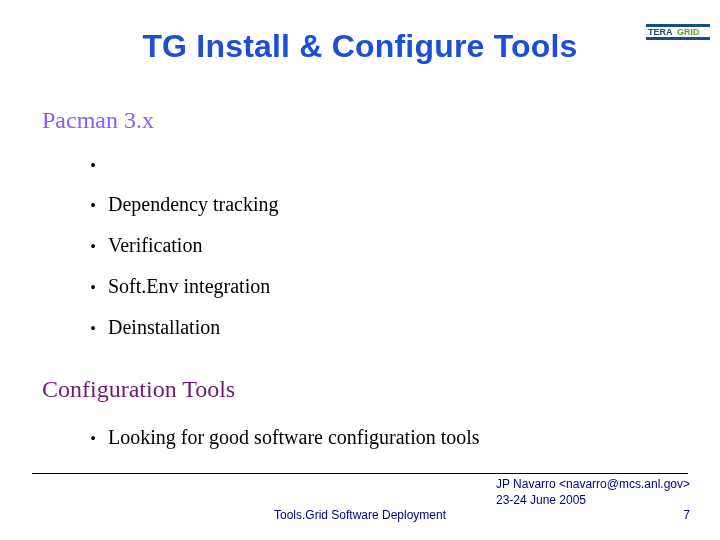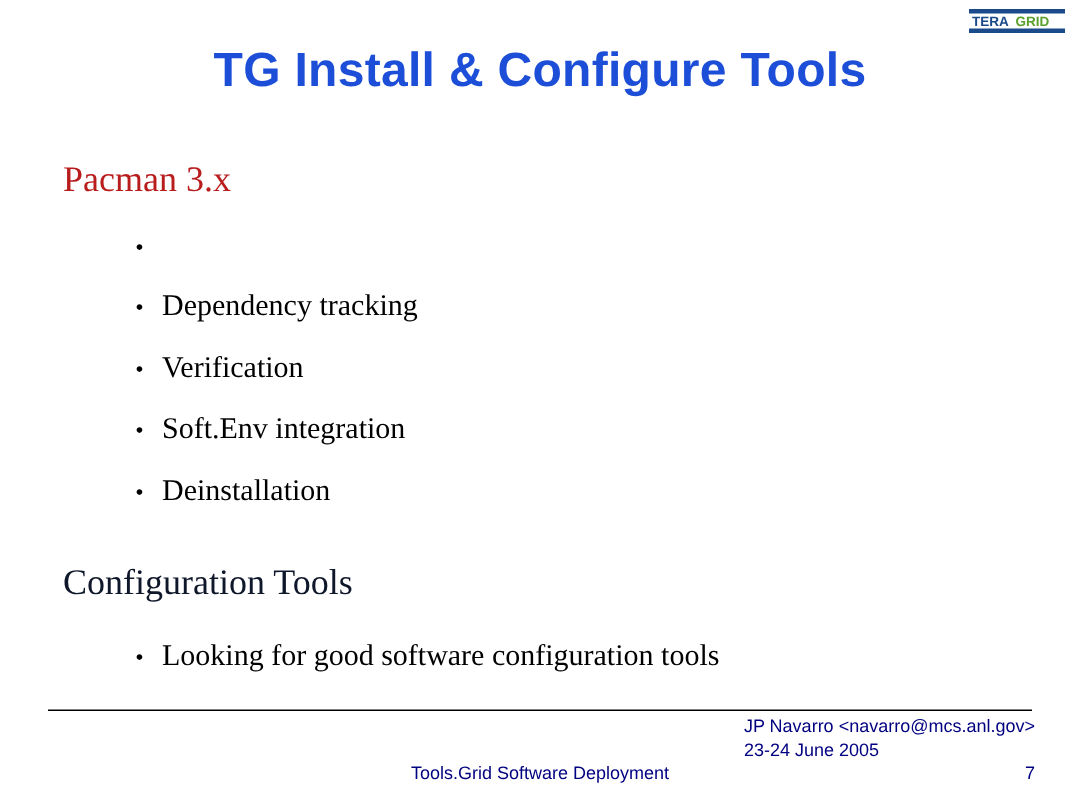--- a/index.html
+++ b/index.html
@@ -6,47 +6,47 @@
     body {
       width: 720px;
       height: 540px;
       background: #fff;
       font-family: "Times New Roman", Times, serif;
       position: relative;
       overflow: hidden;
     }
     .logo {
       position: absolute;
-      top: 6px;
+      top: 24px;
       right: 10px;
       width: 64px;
       height: 32px;
     }
     .logo-bar { fill: #1a4a8a; }
     .logo-text-t { fill: #1a4a8a; font: bold 9px Arial, sans-serif; }
     .logo-text-g { fill: #5aa02c; font: bold 9px Arial, sans-serif; }
     .title {
       font-family: Arial, Helvetica, sans-serif;
       font-size: 32px;
       color: #1d4ed8;
       text-align: center;
       margin-top: 28px;
       letter-spacing: 0.2px;
     }
     .section1 {
       margin-top: 42px;
       margin-left: 42px;
       font-size: 24px;
-      color: #b91c1c;
+      color: #8b5cf6;
     }
     .section2 {
       margin-top: 28px;
       margin-left: 42px;
       font-size: 24px;
-      color: #0f172a;
+      color: #701a75;
     }
     ul.bullets {
       list-style: none;
       margin-top: 14px;
       margin-left: 78px;
     }
     ul.bullets li {
       font-size: 20px;
       color: #000;
       padding: 9px 0;

